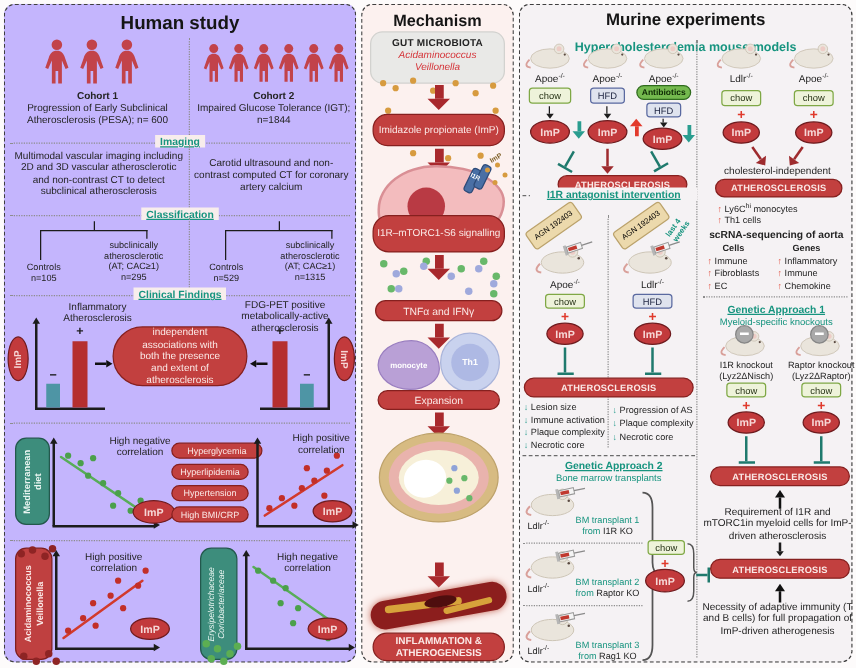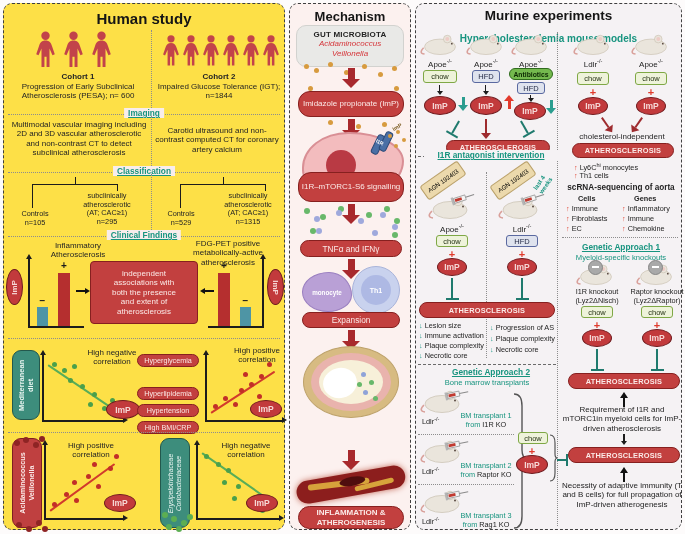--- a/index.html
+++ b/index.html
@@ -1,19 +1,19 @@
 <!DOCTYPE html>
 <html><head>
 <meta charset="utf-8">
 <style>
   html,body{margin:0;padding:0;background:#fdfbfb;}
   #stage{position:relative;width:685px;height:534px;background:#fdfbfb;font-family:"Liberation Sans",sans-serif;overflow:hidden;}
   .a{position:absolute;}
   .panel{position:absolute;border:1.5px dashed #3f3f3f;border-radius:9px;box-sizing:border-box;}
-  #p-human{left:3px;top:3px;width:282px;height:527px;background:#fde047;}
+  #p-human{left:3px;top:3px;width:282px;height:527px;background:#c4b5fd;}
   #p-mech{left:289px;top:3px;width:122px;height:527px;background:#fcf1ef;}
   #p-mur{left:415px;top:3px;width:267px;height:527px;background:#f5f2f4;}
   .ptitle{margin:0;font-size:15px;font-weight:bold;text-align:center;color:#151515;}
   .t{font-size:8px;line-height:1.18;color:#242424;}
   .t7{font-size:7.3px;line-height:1.18;color:#242424;}
   .tc{text-align:center;}
   .b{font-weight:bold;}
   .it{font-style:italic;}
   .teal{color:#17947f;}
   .tealh{color:#17947f;font-weight:bold;text-decoration:underline;font-size:8.3px;}
@@ -211,21 +211,21 @@
       <div class="a" style="left:54px;top:269px;width:12px;height:53px;background:#b52f2f"></div>
       <div class="a pm" style="left:54px;top:257px;width:12px">+</div>
     </div>
     <div class="a imp" style="left:2px;top:265px;width:17px;height:36px">
       <span style="transform:rotate(-90deg);font-size:8px">ImP</span>
     </div>
     <div class="a harr" style="left:72px;top:284px">
         <i class="s"></i>
         <i class="h"></i>
       </div>
-    <div class="a redbox t tc" style="left:86px;top:257px;width:108px;height:63px;padding:19px;border-radius:4px">independent associations with both the presence and extent of atherosclerosis</div>
+    <div class="a redbox t tc" style="left:86px;top:257px;width:108px;height:48px;padding:19px;border-radius:24px">independent associations with both the presence and extent of atherosclerosis</div>
     <div class="a harr harrl" style="left:196px;top:284px;display:flex">
         <i class="s"></i>
         <i class="h"></i>
       </div>
 
     <div class="a">
       <div class="a ahead-up" style="left:255.5px;top:250px"></div>
       <div class="a axis" style="left:258px;top:254px;width:1.6px;height:70px"></div>
       <div class="a axis" style="left:204px;top:322px;width:56px;height:1.6px"></div>
       <div class="a" style="left:214px;top:269px;width:12px;height:53px;background:#b52f2f"></div>
@@ -247,21 +247,21 @@
       <div class="a axis" style="left:38px;top:350px;width:1.5px;height:67px"></div>
       <div class="a axis" style="left:38px;top:416px;width:82px;height:1.5px"></div>
       <div class="a ahead-right" style="left:119px;top:413.2px"></div>
       <div class="a trend" style="left:44px;top:360px;width:78px;background:#58ad58;transform:rotate(34deg);transform-origin:left center"></div>
       <div class="a dots" style="left:48px;top:358px;background:#4ba04b;box-shadow:10px 6px 0 #4ba04b,20px 2px 0 #4ba04b,16px 16px 0 #4ba04b,28px 22px 0 #4ba04b,40px 30px 0 #4ba04b,36px 40px 0 #4ba04b,50px 44px 0 #4ba04b,58px 36px 0 #4ba04b"></div>
     </div>
     <div class="a t tc" style="left:74px;top:344px;width:68px">High negative correlation</div>
     <div class="a imp" style="left:102px;top:396px;width:34px;height:19px;border-radius:50%">ImP</div>
 
     <div class="a" style="left:133px;top:350px">
-      <div class="redbox rpill" style="width:62px;height:13px;font-size:7.2px;margin-bottom:20px">Hyperglycemia</div>
+      <div class="redbox rpill" style="width:73px;height:13px;font-size:7.2px;margin-bottom:4px">Hyperglycemia</div>
       <div class="redbox rpill" style="width:62px;height:13px;font-size:7.2px;margin-bottom:4px">Hyperlipidemia</div>
       <div class="redbox rpill" style="width:62px;height:13px;font-size:7.2px;margin-bottom:4px">Hypertension</div>
       <div class="redbox rpill" style="width:62px;height:13px;font-size:7.2px">High BMI/CRP</div>
     </div>
     <div class="a">
       <div class="a ahead-up" style="left:198.5px;top:346px"></div>
       <div class="a axis" style="left:201px;top:350px;width:1.5px;height:67px"></div>
       <div class="a axis" style="left:201px;top:416px;width:78px;height:1.5px"></div>
       <div class="a ahead-right" style="left:278px;top:413.2px"></div>
       <div class="a trend" style="left:207px;top:408px;width:76px;background:#d23a2c;transform:rotate(-33deg);transform-origin:left center"></div>

